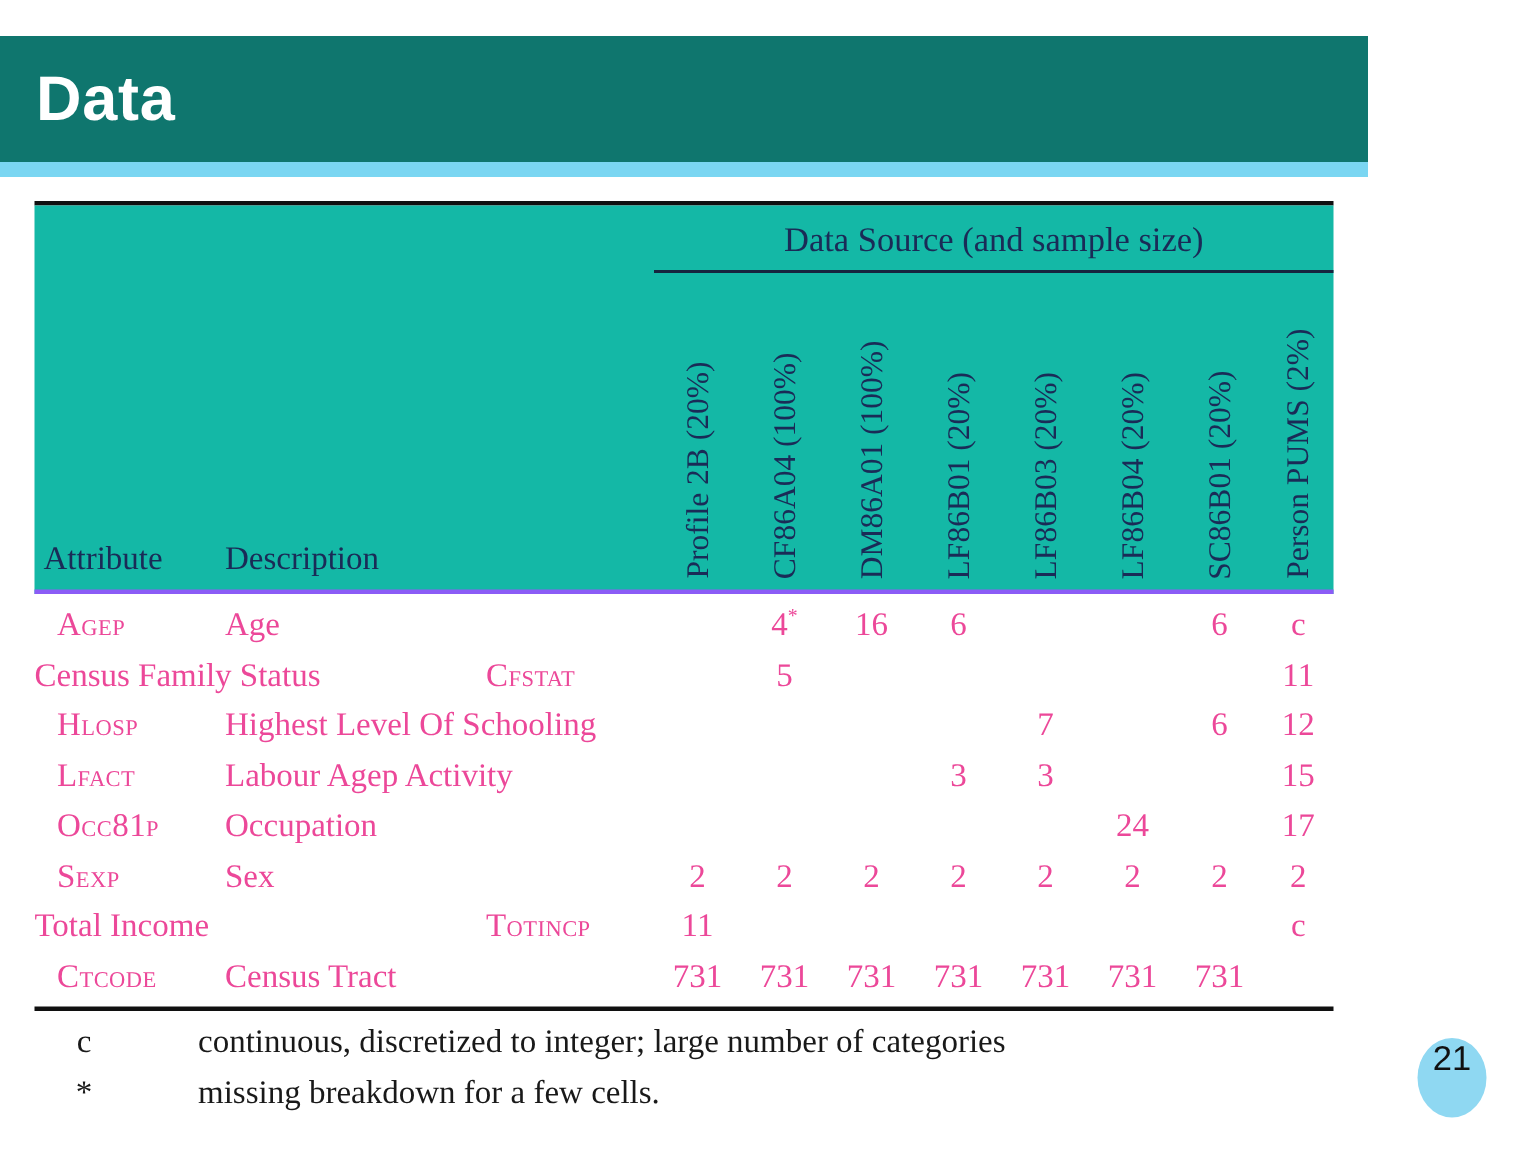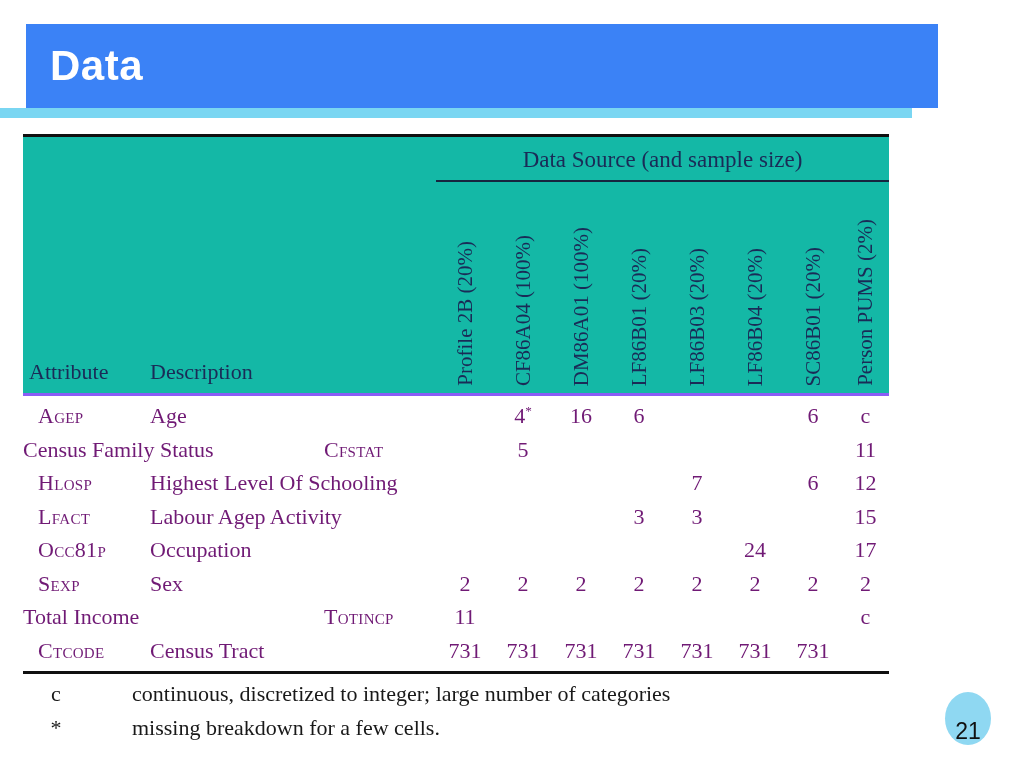--- a/index.html
+++ b/index.html
@@ -3,22 +3,21 @@
 <meta charset="utf-8">
 <style>
   html,body{margin:0;padding:0;background:#ffffff;}
   .slide{
     position:relative;width:1023px;height:767px;background:#ffffff;overflow:hidden;
     font-family:"Liberation Serif", serif;
   }
   
   .title-bar{
     position:absolute;left:0;top:24px;width:912px;height:84px;
-    background:#3b82f6;
-    margin-left:26px;
+    background:#0f766e;
   }
   .title-bar .title{
     position:absolute;left:24px;top:50%;transform:translateY(-50%);
     font-family:"Liberation Sans", sans-serif;font-weight:bold;font-size:42px;color:#ffffff;
     letter-spacing:0.5px;
   }
   .accent-strip{
     position:absolute;left:0;top:108px;width:912px;height:10px;background:#7AD6F2;
   }
   
@@ -44,42 +43,42 @@
   }
   .rot-cell{
     width:58px;height:100%;display:flex;justify-content:center;align-items:flex-end;
   }
   .rot-cell.last{width:47px;}
   .rot-cell .rot{
     writing-mode:vertical-rl;transform:rotate(180deg);
     font-size:21px;line-height:1;white-space:nowrap;margin-bottom:7px;color:#1A2B57;
   }
   .tbody{
-    background:#ffffff;color:#701a75;border-bottom:3px solid #101010;
+    background:#ffffff;color:#ec4899;border-bottom:3px solid #101010;
     padding-top:3px;padding-bottom:4px;
   }
   .trow{display:flex;height:33.5px;line-height:33.5px;font-size:22px;}
   .cell{box-sizing:border-box;white-space:nowrap;}
   .cell.attr{width:127px;padding-left:15px;font-variant:small-caps;letter-spacing:0.3px;}
   .cell.desc{width:286px;}
   .cell.num{width:58px;text-align:center;}
   .cell.num.last{width:47px;}
   .cell.num sup{font-size:60%;line-height:0;}
   
   .footnotes{
     position:absolute;left:23px;top:679px;width:866px;
     font-size:22px;color:#191919;
   }
   .fn-row{display:flex;line-height:29px;margin-bottom:5px;}
   .fn-marker{width:66px;text-align:center;flex:none;}
   .fn-text{flex:1;margin-left:43px;}
   
   .page-badge{
     position:absolute;left:945px;top:692px;width:46px;height:53px;border-radius:50%;
-    background:#8FD8F2;display:flex;align-items:flex-end;justify-content:center;
+    background:#8FD8F2;display:flex;align-items:flex-start;justify-content:center;
     font-family:"Liberation Sans", sans-serif;font-size:23px;color:#111111;
   }
 </style>
 </head>
 <body>
 
 <div class="slide">
 
   <div class="title-bar">
     <span class="title">Data</span>

